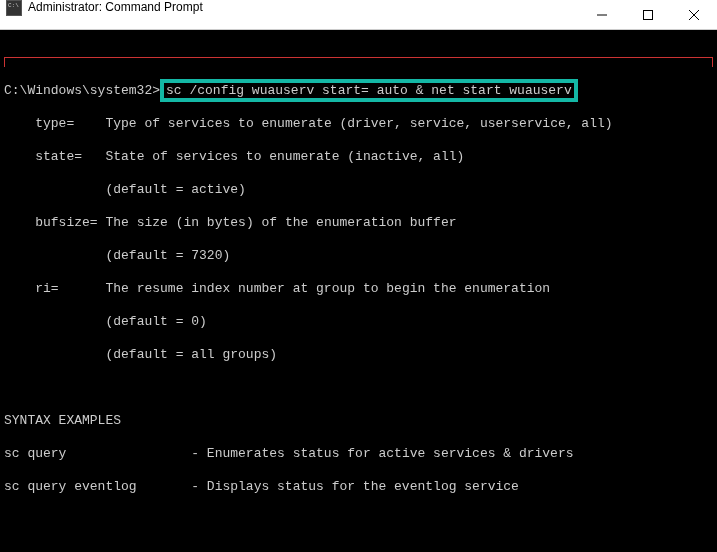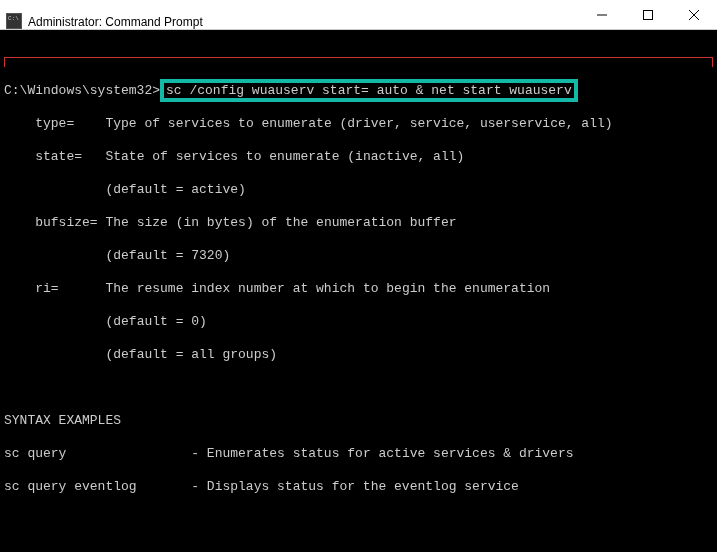--- a/index.html
+++ b/index.html
@@ -12,21 +12,21 @@
       height: 552px;
       font-family: "Consolas", "Courier New", monospace;
       font-size: 13px;
       background: #000;
       overflow: hidden;
     }
     .title-bar {
       height: 30px;
       background: #fff;
       display: flex;
-      align-items: flex-end;
+      align-items: flex-start;
       padding-left: 6px;
       border-bottom: 1px solid #ccc;
     }
     .title-icon {
       width: 16px;
       height: 16px;
       background: #333;
       margin-right: 6px;
       position: relative;
       border: 1px solid #555;
@@ -111,21 +111,21 @@
 </div>
 
 <div class="console">
 <div class="border-top-red"></div>
 <div><span>C:\Windows\system32&gt;</span><span class="highlight-cmd">sc /config wuauserv start= auto &amp; net start wuauserv</span></div>
 <div>    <span>type=</span>    <span>Type of services to enumerate (driver, service, userservice, all)</span></div>
 <div>    <span>state=</span>   <span>State of services to enumerate (inactive, all)</span></div>
 <div>             <span>(default = active)</span></div>
 <div>    <span>bufsize=</span> <span>The size (in bytes) of the enumeration buffer</span></div>
 <div>             <span>(default = 7320)</span></div>
-<div>    <span>ri=</span>      <span>The resume index number at which to begin the enumeration</span></div>
+<div>    <span>ri=</span>      <span>The resume index number at group to begin the enumeration</span></div>
 <div>             <span>(default = 0)</span></div>
 <div>             <span>(default = all groups)</span></div>
 <div class="spacer"></div>
 <div>SYNTAX EXAMPLES</div>
 <div><span>sc query</span>                <span>- Enumerates status for active services &amp; drivers</span></div>
 <div><span>sc query eventlog</span>       <span>- Displays status for the eventlog service</span></div>
 
 
 
 

